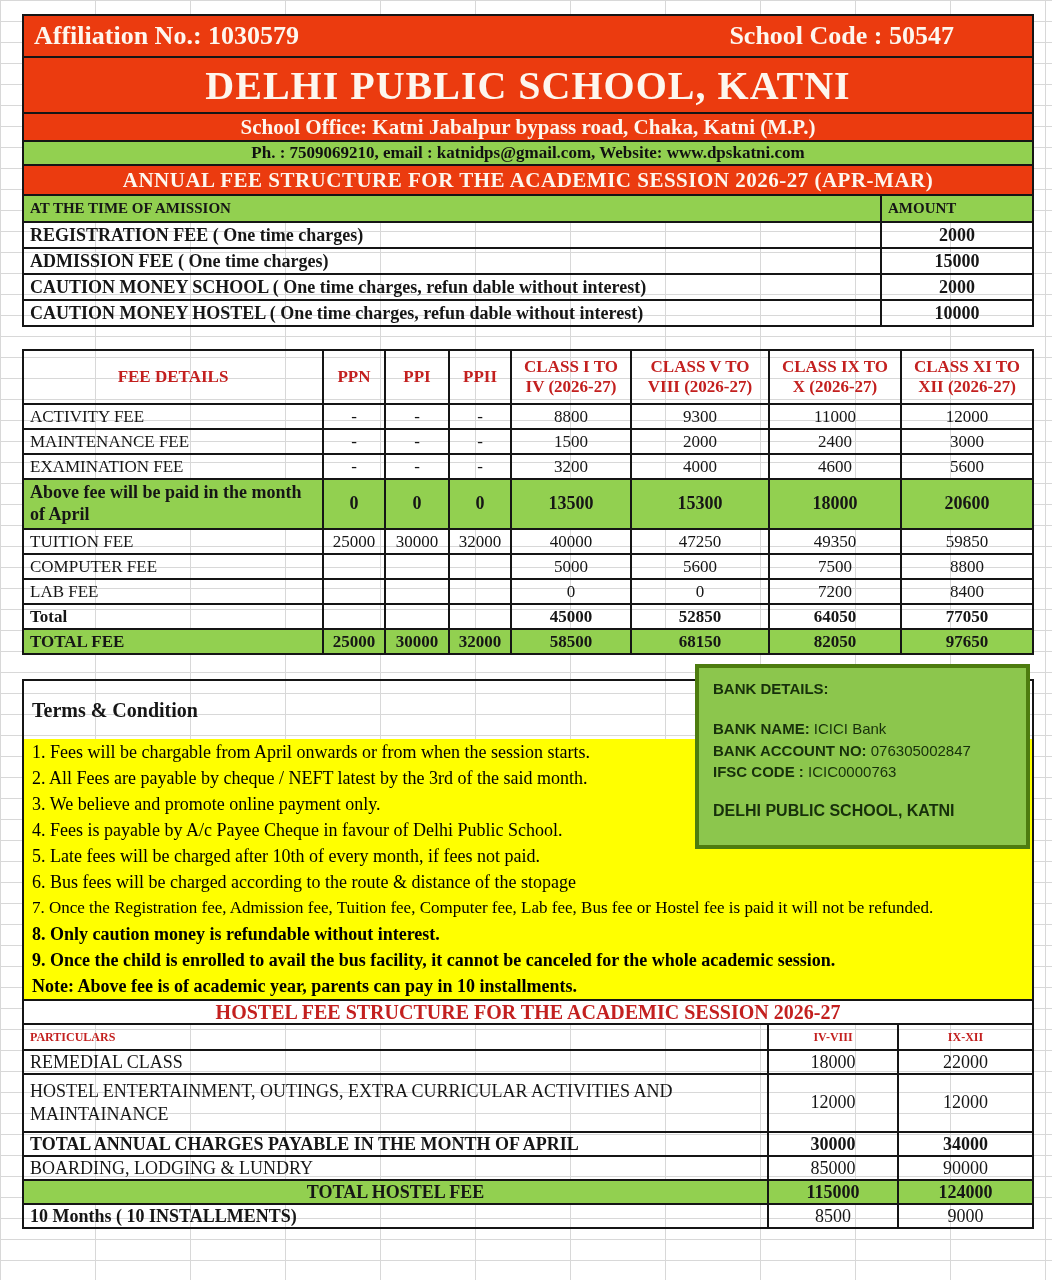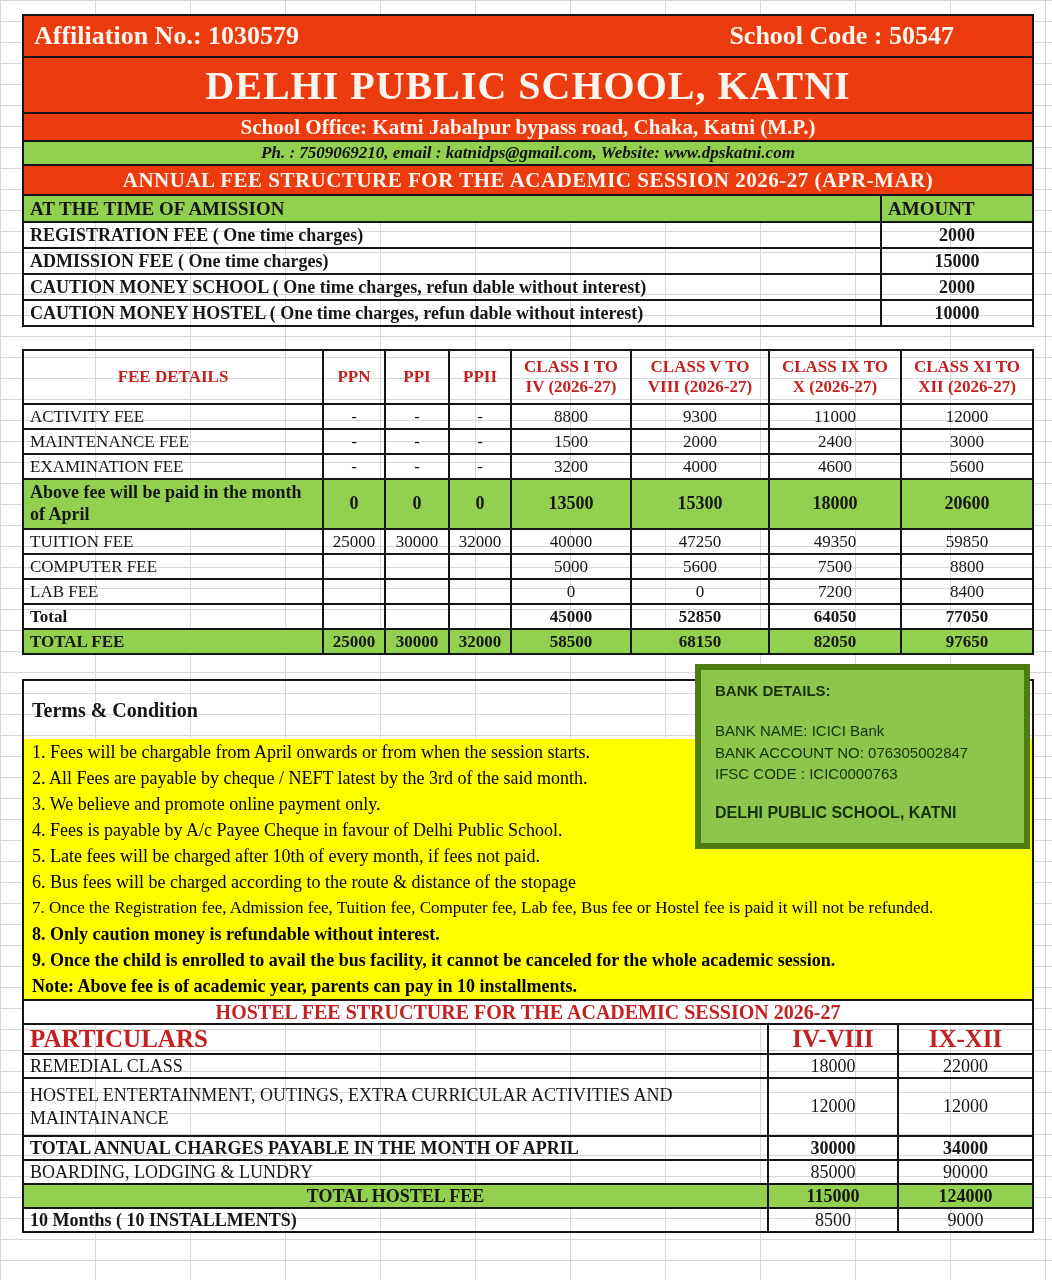--- a/index.html
+++ b/index.html
@@ -16,32 +16,32 @@
   .page{position:absolute;left:22px;top:14px;width:1012px;}
 
   
   .band{border:2px solid #151515;box-sizing:border-box;margin-top:-2px;}
   .band:first-child{margin-top:0;}
   .red{background:#EB3B0F;color:#fdf6ee;font-weight:bold;gap:28px;}
   .greenband{background:#92D050;color:#111;font-weight:bold;}
   .affil-row{display:flex;justify-content:space-between;align-items:center;height:44px;font-size:26px;padding:0 78px 0 10px;}
   .school-title{height:58px;display:flex;align-items:center;justify-content:center;font-size:40px;letter-spacing:1px;}
   .office-row{height:30px;display:flex;align-items:center;justify-content:center;font-size:21px;}
-  .phone-row{height:26px;display:flex;align-items:center;justify-content:center;font-size:17px;font-style:italic;}
+  .phone-row{height:26px;display:flex;align-items:center;justify-content:center;font-size:17px;}
   .annual-row{height:32px;display:flex;align-items:center;justify-content:center;font-size:21px;letter-spacing:.5px;}
 
   
   table{border-collapse:collapse;table-layout:fixed;width:1012px;margin-top:-2px;}
   td,th{border:2px solid #151515;box-sizing:border-box;padding:0 6px;overflow:hidden;}
   .greencell{background:#92D050;}
   .num{text-align:center;}
   .bold{font-weight:bold;}
 
   
-  .adm th{font-size:19px;text-align:left;height:27px;}
+  .adm th{font-size:15px;text-align:left;height:27px;}
   .adm td{font-size:18px;font-weight:bold;height:26px;}
   .adm .amount-col{width:152px;}
 
   
   .fees th{color:#C3201F;font-size:17px;height:54px;text-align:center;line-height:1.15;}
   .fees td{font-size:17px;height:25px;}
   .fees td.lbl{text-align:left;}
   .fees .row-green td{height:50px;font-weight:bold;font-size:18px;line-height:1.2;}
   .fees .row-last td{height:52px;font-weight:bold;font-size:18px;line-height:1.2;}
 
@@ -51,32 +51,32 @@
   
   .terms-wrap{position:relative;border:2px solid #151515;box-sizing:border-box;margin-top:-2px;}
   .terms-head{height:26px;display:flex;align-items:center;font-size:20px;font-weight:bold;padding:16px 8px;background:transparent;}
   .terms-yellow{background:#FFFF00;}
   .terms-item{height:26px;line-height:26px;font-size:18px;padding:0 8px;white-space:nowrap;color:#000000;}
   .terms-item.b{font-weight:bold;}
   .terms-item.tight{font-size:17px;}
 
   .bank-box{
     position:absolute;top:-17px;right:2px;width:335px;height:185px;
-    background:#8CC64D;border:6px solid #4d7c0f;box-sizing:border-box;
+    background:#8CC64D;border:4px solid #4d7c0f;box-sizing:border-box;
     font-family:"Liberation Sans",sans-serif;color:#17300b;
     padding:10px 14px;font-size:15px;line-height:1.45;
   }
   .bank-title{font-weight:bold;margin-bottom:18px;}
-  .bank-line b{font-weight:normal;}
+  .bank-line b{font-weight:bold;}
   .bank-footer{font-weight:bold;margin-top:16px;font-size:16px;}
 
   
   .hostel-title{height:26px;display:flex;align-items:center;justify-content:center;
     color:#C3201F;font-weight:bold;font-size:20px;border:2px solid #151515;box-sizing:border-box;margin-top:-2px;background:#fff;}
-  .hostel th{color:#C3201F;font-size:25px;height:26px;text-align:left;}
+  .hostel th{color:#C3201F;font-size:12px;height:26px;text-align:left;}
   .hostel th.num{text-align:center;}
   .hostel td{font-size:18px;height:24px;}
   .hostel td.lbl{text-align:left;}
   .hostel .row-tall td{height:58px;line-height:1.3;}
   .hostel .w1{width:745px;}
   .hostel .w2{width:130px;}
 </style>
 </head>
 <body>
 

